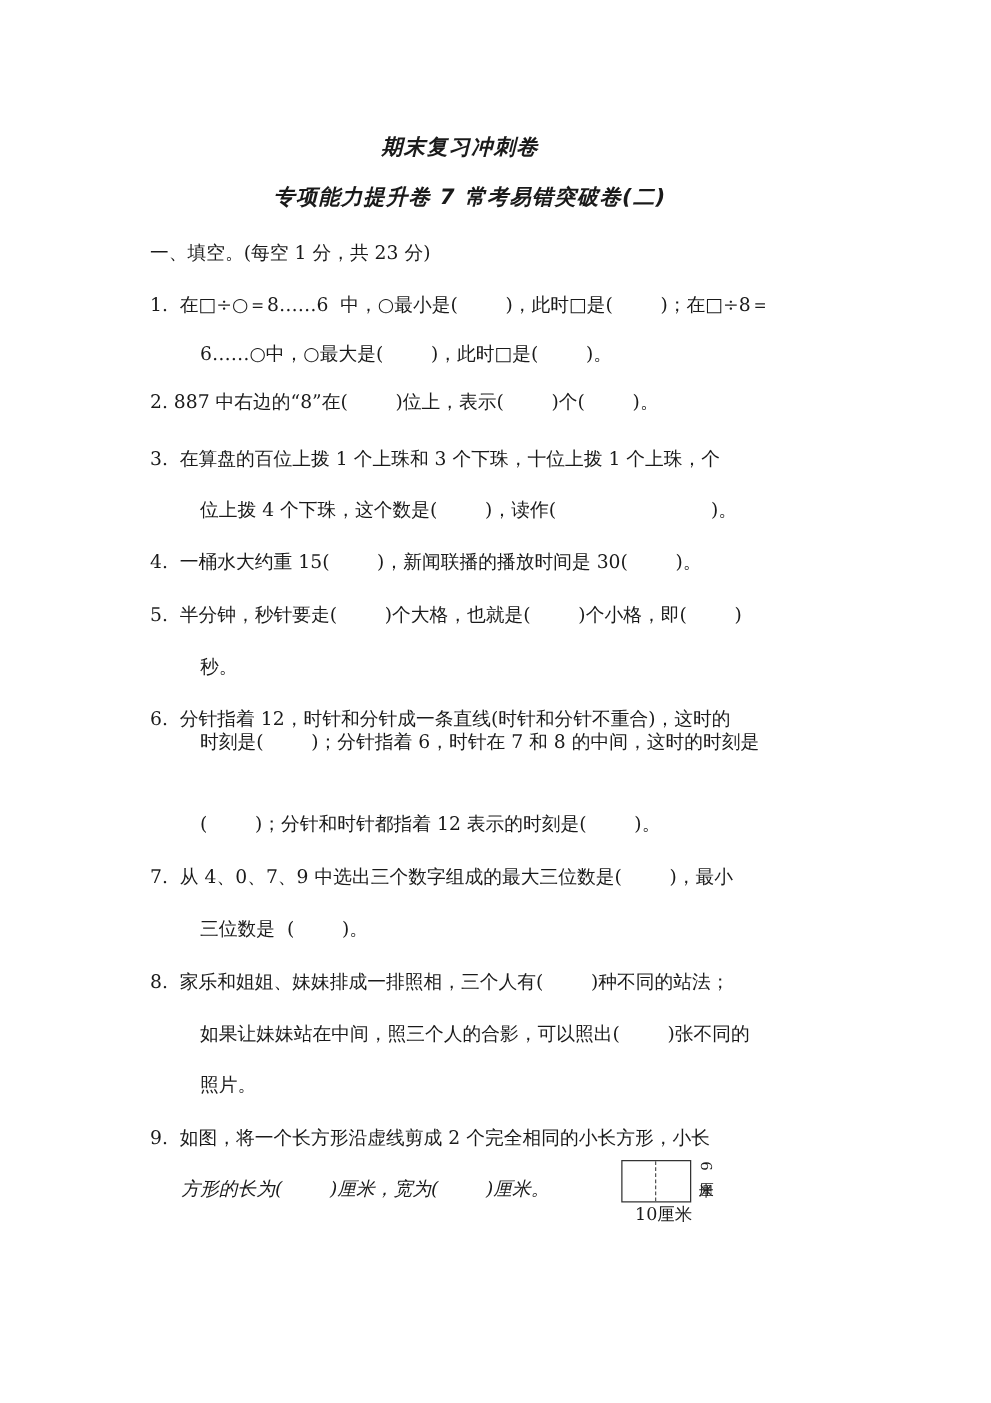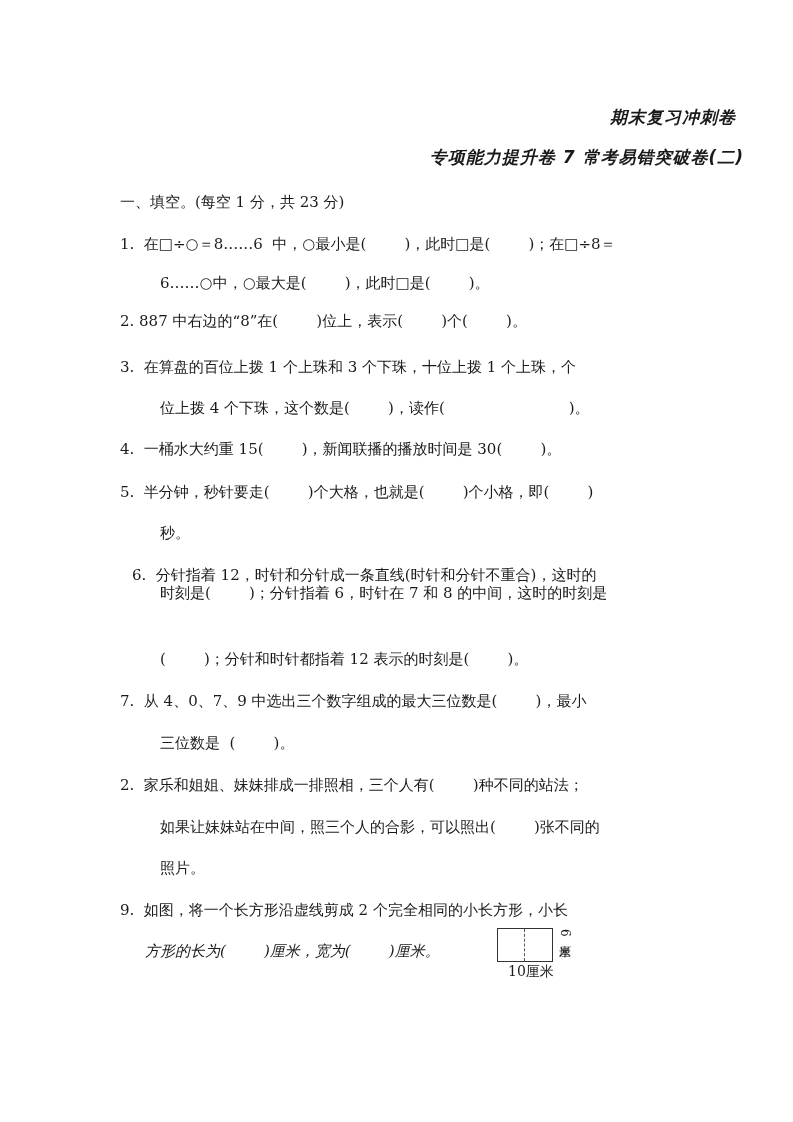--- a/index.html
+++ b/index.html
@@ -16,21 +16,21 @@
     color: #1a1a1a;
   }
   .page {
     position: absolute;
     left: 0; top: 0;
     width: 793px; height: 1122px;
   }
   .title {
     position: absolute;
     left: 0; width: 736px;
-    text-align: right;
+    text-align: center;
     font-family: "DejaVu Sans", "Liberation Sans", sans-serif;
     font-weight: bold;
     font-style: italic;
     font-size: 17px;
     letter-spacing: 1px;
   }
   .title.main { top: 106px; }
   .title.sub { top: 146px; left: 8px; }
   .line {
     position: absolute;
@@ -84,28 +84,28 @@
   <div class="line" style="top:310px;">2. 887 中右边的“8”在(        )位上，表示(        )个(        )。</div>
 
   <div class="line" style="top:356px;">3.  在算盘的百位上拨 1 个上珠和 3 个下珠，十位上拨 1 个上珠，个</div>
   <div class="line indent" style="top:397px;">位上拨 4 个下珠，这个数是(        )，读作(                          )。</div>
 
   <div class="line" style="top:438px;">4.  一桶水大约重 15(        )，新闻联播的播放时间是 30(        )。</div>
 
   <div class="line" style="top:481px;">5.  半分钟，秒针要走(        )个大格，也就是(        )个小格，即(        )</div>
   <div class="line indent" style="top:522px;">秒。</div>
 
-  <div class="line" style="top:564px;margin-left:12px;">6.  分针指着 12，时针和分针成一条直线(时针和分针不重合)，这时的</div>
+  <div class="line" style="top:564px;">6.  分针指着 12，时针和分针成一条直线(时针和分针不重合)，这时的</div>
   <div class="line indent" style="top:582px;">时刻是(        )；分针指着 6，时针在 7 和 8 的中间，这时的时刻是</div>
   <div class="line indent" style="top:648px;">(        )；分针和时针都指着 12 表示的时刻是(        )。</div>
 
   <div class="line" style="top:690px;">7.  从 4、0、7、9 中选出三个数字组成的最大三位数是(        )，最小</div>
   <div class="line indent" style="top:732px;">三位数是  (        )。</div>
 
-  <div class="line" style="top:774px;">2.  家乐和姐姐、妹妹排成一排照相，三个人有(        )种不同的站法；</div>
+  <div class="line" style="top:774px;">8.  家乐和姐姐、妹妹排成一排照相，三个人有(        )种不同的站法；</div>
   <div class="line indent" style="top:816px;">如果让妹妹站在中间，照三个人的合影，可以照出(        )张不同的</div>
   <div class="line indent" style="top:857px;">照片。</div>
 
   <div class="line" style="top:899px;">9.  如图，将一个长方形沿虚线剪成 2 个完全相同的小长方形，小长</div>
   <div class="line wide" style="top:940px;font-style:italic;">方形的长为(        )厘米，宽为(        )厘米。</div>
 
   <div class="figure">
     <div class="dash"></div>
   </div>
   <div class="fig-label-bottom">10厘米</div>

